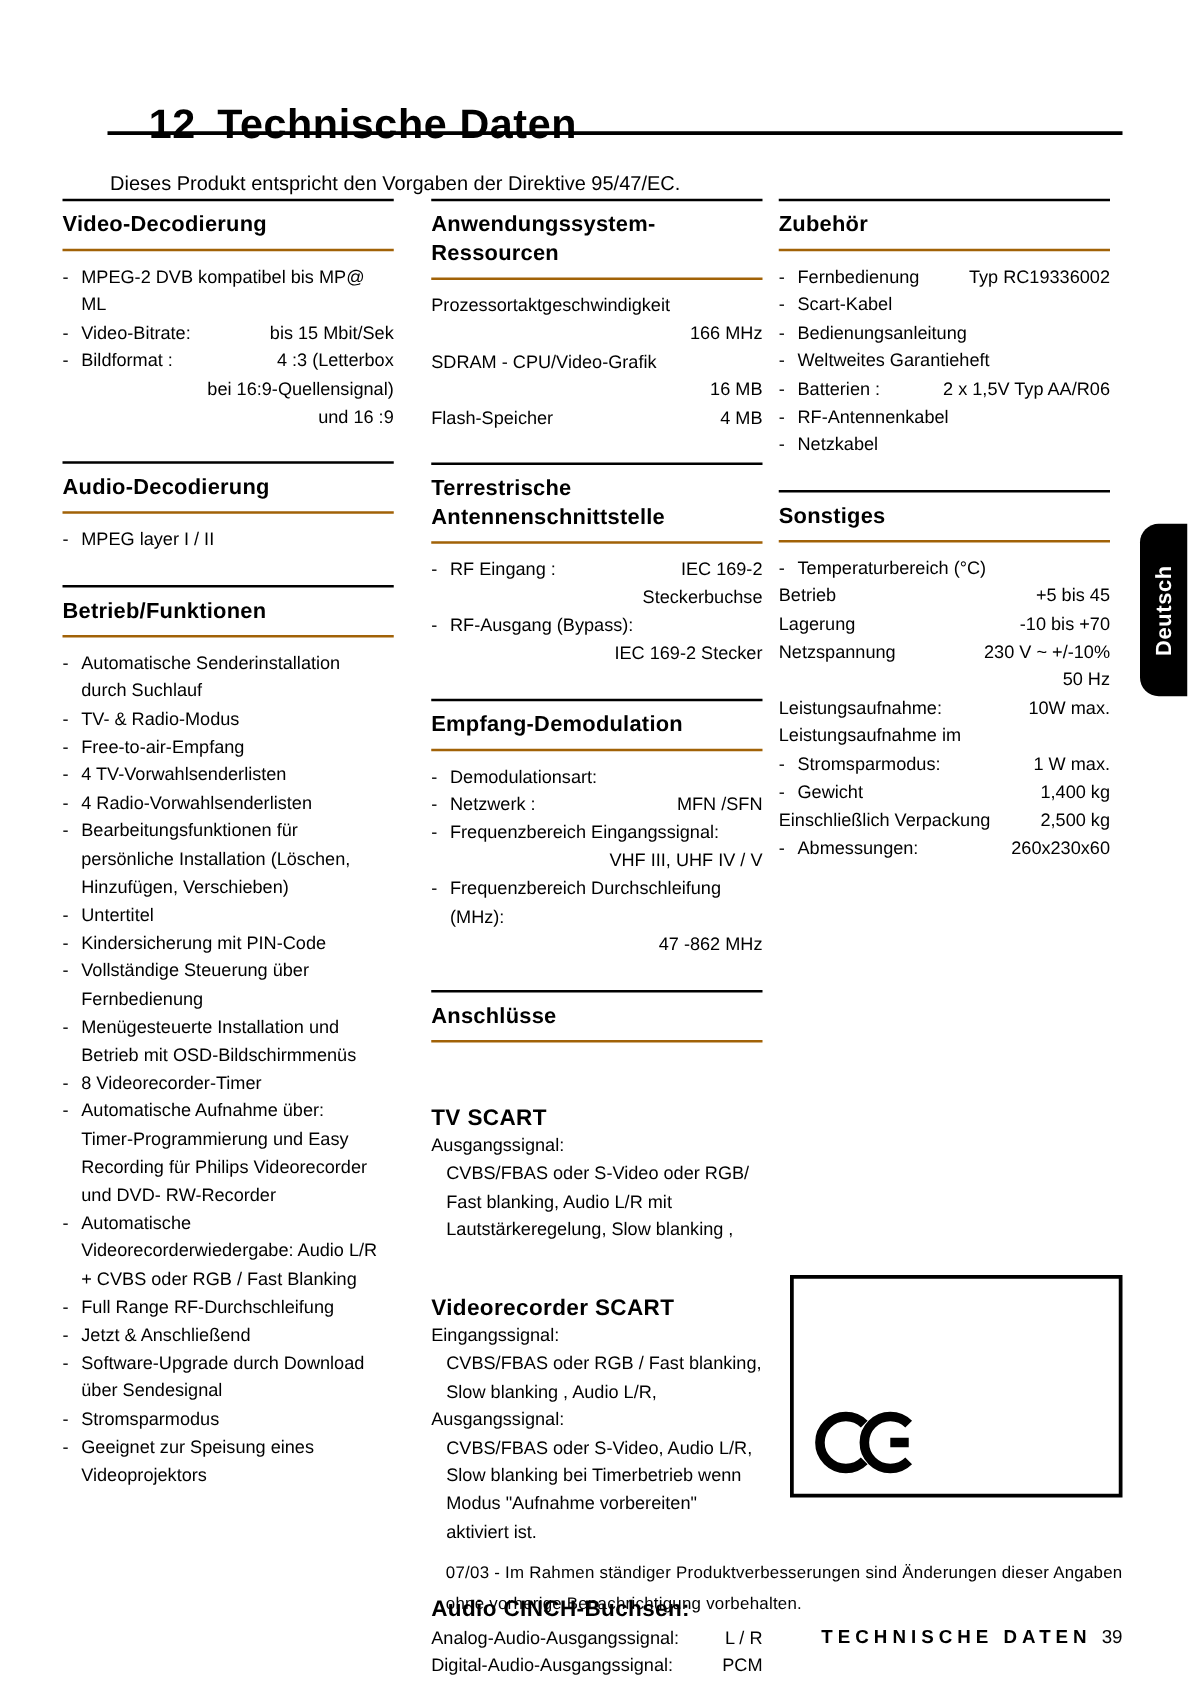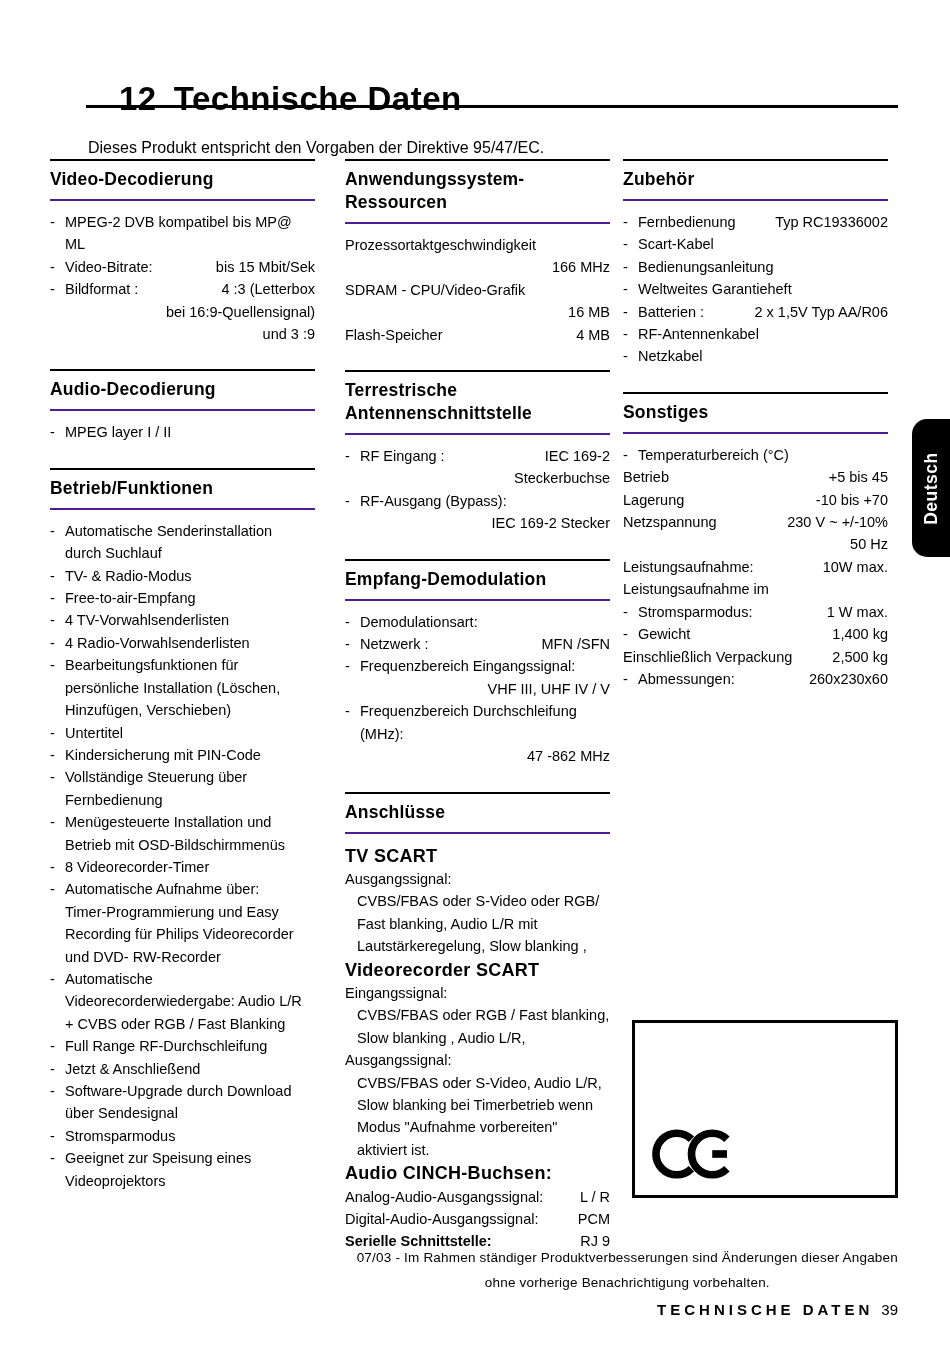--- a/index.html
+++ b/index.html
@@ -15,47 +15,47 @@
   .intro{position:absolute;left:88px;top:123px;font-size:16px;}
   
   .col{position:absolute;top:159px;width:265px;}
   #col-0{left:50px;}
   #col-1{left:345px;}
   #col-2{left:623px;}
   .section{border-top:2px solid #000;}
   .section + .section{margin-top:24px;}
   .section-title{
     font-size:17.5px;font-weight:bold;line-height:23px;padding:7px 0 8px;
-    border-bottom:2px solid #4c1d95;white-space:pre-line;letter-spacing:.2px;
+    border-bottom:2px solid #a16207;white-space:pre-line;letter-spacing:.2px;
   }
   .section-body{padding-top:10px;font-size:14.5px;line-height:22.4px;}
   .row{display:flex;}
   .dash{flex:0 0 15px;}
   .txt{flex:1;white-space:pre-line;}
   .lbl{white-space:nowrap;}
   .val{margin-left:auto;text-align:right;white-space:nowrap;padding-left:6px;}
   .right{text-align:right;}
   .plain{}
   .indent{padding-left:12px;white-space:pre-line;}
-  .subhead{font-weight:bold;font-size:18px;letter-spacing:.3px;padding:1px 0;}
+  .subhead{font-weight:bold;font-size:18px;letter-spacing:.3px;padding:1px 0;margin-top:38px;}
   .kvbold .lbl{font-weight:bold;}
   
   .lang-tab{
     position:absolute;right:0;top:419px;width:38px;height:138px;background:#000;
     border-radius:15px 0 0 15px;display:flex;align-items:center;justify-content:center;
   }
   .lang-tab span{
     color:#fff;font-weight:bold;font-size:17.5px;letter-spacing:.5px;
     transform:rotate(-90deg);white-space:nowrap;
   }
   
   .ce-box{position:absolute;left:632px;top:1020px;width:260px;height:172px;border:3px solid #000;}
   .ce-box svg{position:absolute;left:16px;bottom:13px;width:82px;height:56px;}
   
-  .footer-note{position:absolute;right:52px;top:1231px;text-align:center;font-size:13.5px;line-height:25px;letter-spacing:.2px;}
+  .footer-note{position:absolute;right:52px;top:1231px;text-align:left;font-size:13.5px;line-height:25px;letter-spacing:.2px;}
   .page-footer{position:absolute;right:52px;top:1286px;text-align:center;font-size:15px;white-space:nowrap;}
   .page-footer .label{font-weight:bold;letter-spacing:4px;}
   .page-footer .num{margin-left:8px;letter-spacing:0;}
 </style>
 </head>
 <body>
 
 <h1 class="doc-title"><span class="chapter">12</span><span>Technische Daten</span></h1>
 <div class="title-rule"></div>
 <p class="intro">Dieses Produkt entspricht den Vorgaben der Direktive 95/47/EC.</p>
@@ -74,21 +74,21 @@
             <span class="dash">-</span>
             <span class="lbl">Video-Bitrate:</span>
             <span class="val">bis 15 Mbit/Sek</span>
           </div>
           <div class="row">
             <span class="dash">-</span>
             <span class="lbl">Bildformat :</span>
             <span class="val">4 :3 (Letterbox</span>
           </div>
           <div class="right">bei 16:9-Quellensignal)</div>
-          <div class="right">und 3 :9</div>
+          <div class="right">und 16 :9</div>
         </div>
       </section>
       <section class="section">
         <div class="section-title">Audio-Decodierung</div>
         <div class="section-body">
           <div class="row">
             <span class="dash">-</span>
             <span class="txt">MPEG layer I / II</span>
           </div>
         </div>

